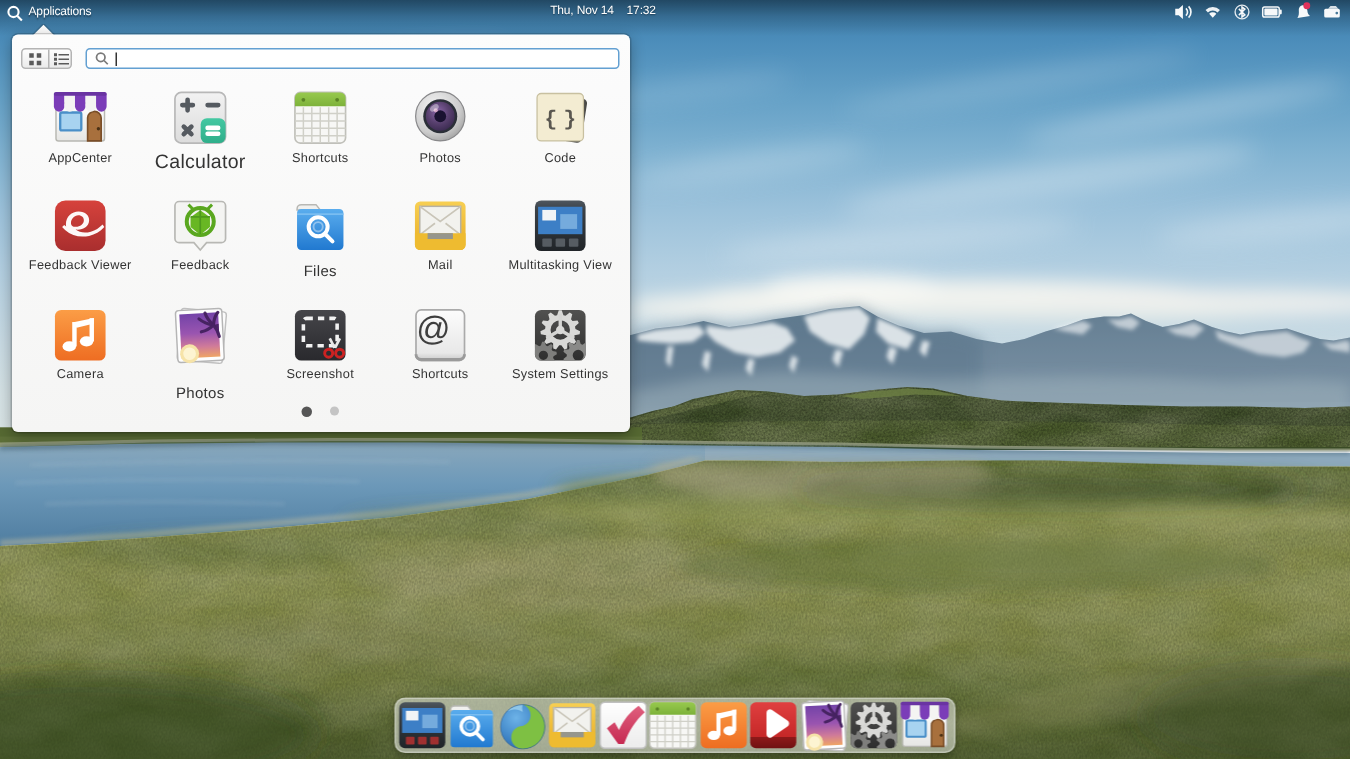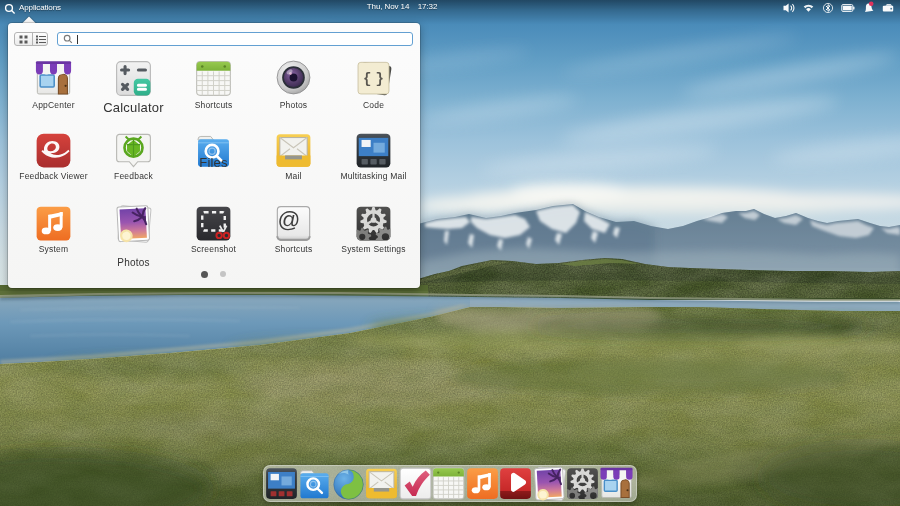--- a/index.html
+++ b/index.html
@@ -389,21 +389,21 @@
         </defs>
 <path d="M5,8 a2,2 0 0 1 2,-2 h7 l2,2.5 h-11 Z" fill="#f0f0ee" stroke="#b8b8b4" stroke-width="0.7"></path>
 <rect x="5" y="8" width="22" height="19.5" rx="2" fill="url(#fgrg7)"></rect>
 <path d="M5,10.5 h22" stroke="#7fc0f2" stroke-width="0.8" opacity="0.9"></path>
 <g stroke="#ffffff" stroke-width="1.9" fill="none" stroke-linecap="round">
 <circle cx="15" cy="16.5" r="4.5"></circle>
 <circle cx="15" cy="16.5" r="2.2" stroke-width="0.9" opacity="0.4"></circle>
 <path d="M18.3,19.9 l3.5,3.5"></path>
 </g>
 </svg></div>
-    <div style="position:absolute;left:153.5px;top:132px;width:104px;text-align:center;font-size:13px;color:#333;letter-spacing:0.2px">Files</div>
+    <div style="position:absolute;left:153.5px;top:153px;width:104px;text-align:center;font-size:10px;color:#333;letter-spacing:0.2px">Files</div>
     <div style="position:absolute;left:263.0px;top:105.4px;width:45.0px;height:45.0px"><svg width="45.0" height="45.0" viewBox="0 0 32 32">
         <defs>
           <linearGradient id="mgrg8" x1="0" y1="0" x2="0" y2="1">
             <stop offset="0" stop-color="#f7cf53"></stop>
             <stop offset="1" stop-color="#e9ad22"></stop>
           </linearGradient>
         </defs>
 <rect x="4" y="4.5" width="24" height="23" rx="2.5" fill="url(#mgrg8)"></rect>
 <rect x="6.3" y="6.8" width="19.4" height="13.5" fill="#f2f2ee" stroke="#b5b1a5" stroke-width="0.7"></rect>
 <path d="M6.3,6.8 L16,14 L25.7,6.8 M6.3,20.3 L13.5,14.8 M25.7,20.3 L18.5,14.8" fill="none" stroke="#c9c5b8" stroke-width="0.8"></path>
@@ -422,38 +422,38 @@
 <rect x="4" y="4" width="24" height="24" rx="3" fill="url(#mtgg9)"></rect>
 <rect x="5.5" y="7" width="21" height="13" fill="#3d7fc6"></rect>
 <rect x="7.5" y="8.5" width="6.5" height="5" fill="#f2f4f6"></rect>
 <rect x="16" y="10.5" width="8" height="7" fill="#78aede" opacity="0.95"></rect>
 <g fill="#565c62">
 <rect x="7.5" y="22" width="4.5" height="4" rx="0.5"></rect>
 <rect x="13.8" y="22" width="4.5" height="4" rx="0.5"></rect>
 <rect x="20.1" y="22" width="4.5" height="4" rx="0.5"></rect>
 </g>
       </svg></div>
-    <div style="position:absolute;left:313.5px;top:148px;width:104px;text-align:center;font-size:8.5px;color:#333;letter-spacing:0.2px">Multitasking Mail</div>
+    <div style="position:absolute;left:313.5px;top:148px;width:104px;text-align:center;font-size:8.5px;color:#333;letter-spacing:0.2px">Multitasking View</div>
     <div style="position:absolute;left:23.0px;top:177.9px;width:45.0px;height:45.0px"><svg width="45.0" height="45.0" viewBox="0 0 32 32">
         <defs>
           <linearGradient id="mugg10" x1="0" y1="0" x2="0" y2="1">
             <stop offset="0" stop-color="#fb9d46"></stop>
             <stop offset="1" stop-color="#ee6d22"></stop>
           </linearGradient>
         </defs>
 <rect x="4" y="4" width="24" height="24" rx="3" fill="url(#mugg10)"></rect>
 <g fill="#ffffff">
 <path d="M12.2,10 L22.5,7.8 v2.6 L14.3,12.5 Z"></path>
 <rect x="12.2" y="9.8" width="2.1" height="11.5"></rect>
 <rect x="20.4" y="7.9" width="2.1" height="11"></rect>
 <ellipse cx="10.8" cy="21.3" rx="3.2" ry="2.4"></ellipse>
 <ellipse cx="19" cy="18.9" rx="3.2" ry="2.4"></ellipse>
 </g>
       </svg></div>
-    <div style="position:absolute;left:-6.5px;top:220.5px;width:104px;text-align:center;font-size:8.5px;color:#333;letter-spacing:0.2px">System</div>
+    <div style="position:absolute;left:-6.5px;top:220.5px;width:104px;text-align:center;font-size:8.5px;color:#333;letter-spacing:0.2px">Camera</div>
     <div style="position:absolute;left:103.0px;top:177.9px;width:45.0px;height:45.0px"><svg width="45.0" height="45.0" viewBox="0 0 32 32">
         <defs>
           <linearGradient id="phgg11" x1="0" y1="0" x2="0" y2="1">
             <stop offset="0" stop-color="#7343a8"></stop>
             <stop offset="0.45" stop-color="#9a55b0"></stop>
             <stop offset="0.75" stop-color="#cf7a9a"></stop>
             <stop offset="1" stop-color="#efa565"></stop>
           </linearGradient>
         </defs>
 <rect x="6" y="4" width="21.5" height="24.5" rx="1.5" fill="#fbfbfb" stroke="#c0c0c0" stroke-width="0.7" transform="rotate(5 16 16)"></rect>

